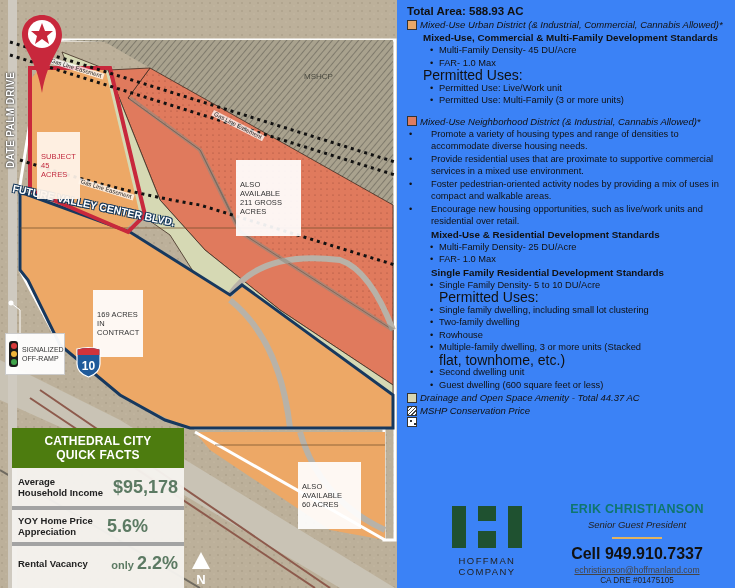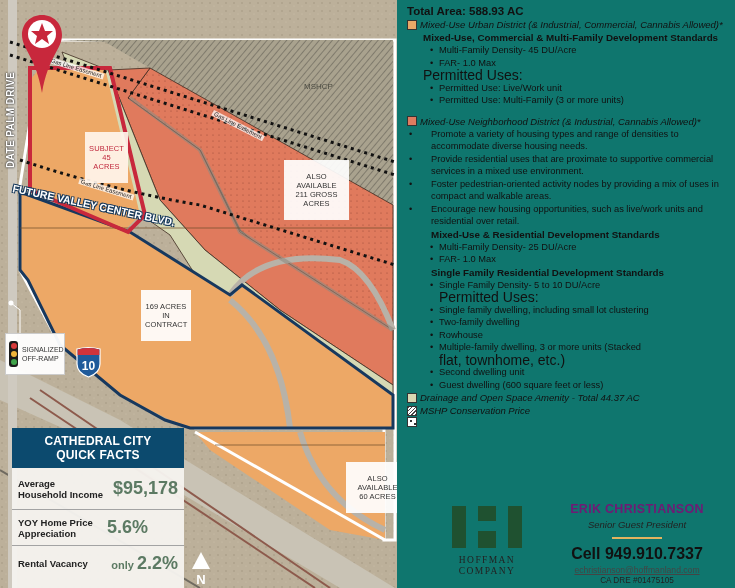--- a/index.html
+++ b/index.html
@@ -3,21 +3,21 @@
 <meta charset="utf-8">
 <style>
   * { box-sizing: border-box; margin: 0; padding: 0; }
   html, body { width: 735px; height: 588px; overflow: hidden; background: #ffffff; }
   body { position: relative; font-family: "Liberation Sans", "DejaVu Sans", sans-serif; color: #1a1a1a; }
 
   
   #map { position: absolute; left: 0; top: 0; width: 397px; height: 588px; overflow: hidden; background: #b9ab93; }
   #map svg.base { position: absolute; left: 0; top: 0; }
 
-  .map-label { position: absolute; background: rgba(255,255,255,0.92); color: #333; font-size: 7.5px; line-height: 9px; text-align: center; padding: 12px 4px; text-transform: uppercase; font-family: "Liberation Sans", sans-serif; letter-spacing: 0.1px; margin-left: 48px; }
+  .map-label { position: absolute; background: rgba(255,255,255,0.92); color: #333; font-size: 7.5px; line-height: 9px; text-align: left; padding: 20px 4px; text-transform: uppercase; font-family: "Liberation Sans", sans-serif; letter-spacing: 0.1px; }
   .map-label.subject { color: #c0283d; background: rgba(255,245,235,0.92); }
   .mshcp-text { position: absolute; font-size: 8px; color: #4a4a40; }
 
   .road-label-v { position: absolute; color: #fff; font-weight: bold; font-size: 10px; letter-spacing: 0.4px;
     transform: rotate(-90deg); transform-origin: left top; white-space: nowrap;
     text-shadow: 0 0 2px #333, 0 0 2px #333; }
   .road-label-curve { position: absolute; color: #fff; font-weight: bold; font-size: 10.5px; white-space: nowrap;
     text-shadow: -1px -1px 0 #16395c, 1px -1px 0 #16395c, -1px 1px 0 #16395c, 1px 1px 0 #16395c; }
   .easement { position: absolute; font-size: 6px; color: #222; background: rgba(255,255,255,0.75); padding: 0 2px; white-space: nowrap; transform-origin: left top; }
 
@@ -28,53 +28,53 @@
   #signal { position: absolute; left: 5px; top: 333px; width: 60px; height: 42px; background: rgba(255,255,255,0.95); border: 1px solid #ccc; display: flex; align-items: center; padding-left: 3px; }
   .tlight { width: 9px; height: 26px; background: #1a1a1a; border-radius: 3px; display: flex; flex-direction: column; justify-content: space-around; align-items: center; padding: 1px 0; }
   .tlight span { width: 6px; height: 6px; border-radius: 50%; display: block; }
   .signal-text { font-size: 7px; line-height: 9px; margin-left: 4px; color: #333; }
 
   
   #i10 { position: absolute; left: 75px; top: 346px; width: 27px; height: 32px; }
 
   
   #facts { position: absolute; left: 12px; top: 428px; width: 172px; height: 160px; background: rgba(245,243,238,0.96); }
-  .facts-head { background: #0c4a6e; color: #fff; text-align: center; font-weight: bold; font-size: 12px; line-height: 14px; padding: 6px 8px 6px; letter-spacing: 0.2px; }
-  .facts-row { display: flex; align-items: center; justify-content: space-between; border-bottom: 1px solid #a3a3a3; padding: 0 6px 0 6px; }
+  .facts-head { background: #4d7c0f; color: #fff; text-align: center; font-weight: bold; font-size: 12px; line-height: 14px; padding: 6px 8px 6px; letter-spacing: 0.2px; }
+  .facts-row { display: flex; align-items: center; justify-content: space-between; border-bottom: 4px solid #a3a3a3; padding: 0 6px 0 6px; }
   .facts-row:last-child { border-bottom: none; text-align: right; }
   .facts-label { font-size: 9.5px; line-height: 11px; font-weight: bold; color: #222; }
   .facts-value { font-size: 18px; font-weight: bold; color: #5c7a63; white-space: nowrap; }
   .facts-value .prefix { font-size: 11px; }
 
   
   #north { position: absolute; left: 190px; top: 551px; width: 22px; height: 36px; }
 
   
-  #panel { position: absolute; left: 397px; top: 0; width: 338px; height: 588px; background: #0f766e; padding: 5px 0 0 10px; }
+  #panel { position: absolute; left: 397px; top: 0; width: 338px; height: 588px; background: #3b82f6; padding: 5px 0 0 10px; }
   .total { font-size: 11.5px; font-weight: bold; color: #111; line-height: 13px; }
   .legend-row { display: flex; align-items: center; font-size: 9.5px; font-style: italic; color: #111; line-height: 13px; }
   .swatch { width: 10px; height: 10px; border: 1px solid #333; margin-right: 3px; flex: 0 0 auto; }
   .sub-head { font-size: 9.8px; font-weight: bold; line-height: 13px; color: #111; }
   .bul { font-size: 9.3px; line-height: 12.5px; color: #111; position: relative; }
   .bul::before { content: "\2022"; position: absolute; }
   .plain { font-size: 14px; line-height: 12.5px; color: #111; }
   .lv1 { padding-left: 16px; }
   .lv2 { padding-left: 24px; }
   .lv2.bul { padding-left: 32px; }
   .lv2.bul::before { left: 23px; }
   .lv1-bul { padding-left: 24px; }
   .lv1-bul::before { left: 2px; }
 
   
   #contact { position: absolute; left: 447px; top: 500px; width: 288px; height: 88px; }
   #logo { position: absolute; left: 0; top: 3px; width: 80px; height: 80px; }
   .logo-mark { position: absolute; left: 5px; top: 3px; width: 70px; height: 42px; }
-  .logo-text { position: absolute; left: 0; top: 52px; width: 80px; text-align: center; font-size: 9.5px; letter-spacing: 1.4px; color: #222; line-height: 11px; font-family: Liberation Serif, serif; }
+  .logo-text { position: absolute; left: 0; top: 52px; width: 80px; text-align: center; font-size: 9.5px; letter-spacing: 1.4px; color: #222; line-height: 11px; font-family: Liberation Sans, sans-serif; }
   .contact-info { position: absolute; left: 95px; top: 0; width: 190px; text-align: center; }
-  .cname { font-size: 12.5px; font-weight: bold; letter-spacing: 0.3px; color: #701a75; margin-top: 2px; }
+  .cname { font-size: 12.5px; font-weight: bold; letter-spacing: 0.3px; color: #0f766e; margin-top: 2px; }
   .ctitle { font-size: 9.5px; font-style: italic; color: #222; margin-top: 3px; }
   .cdivider { width: 50px; height: 2px; background: #e3b35f; margin: 7px auto 6px; }
   .ccell { font-size: 16px; font-weight: bold; color: #111; }
   .cemail { font-size: 8.6px; color: #444; text-decoration: underline; margin-top: 2px; }
   .cdre { font-size: 8.2px; color: #222; margin-top: 1px; }
 </style>
 </head>
 <body>
 
 <div id="map">
@@ -153,21 +153,21 @@
     <div>211 GROSS ACRES</div>
   </div>
   <div class="map-label" style="left:93px;top:290px;width:50px;">
     <div>169 ACRES</div>
     <div>IN CONTRACT</div>
   </div>
   <div class="map-label" style="left:298px;top:462px;width:63px;">
     <div>ALSO AVAILABLE</div>
     <div>60 ACRES</div>
   </div>
-  <div class="mshcp-text" style="left:304px;top:82px;">MSHCP</div>
+  <div class="mshcp-text" style="left:304px;top:72px;">MSHCP</div>
 
   <svg id="pin" viewBox="0 0 44 82">
     <path d="M22 2 C10 2 2 11 2 22 C2 36 16 44 22 80 C28 44 42 36 42 22 C42 11 34 2 22 2 Z" fill="#c8283c"></path>
     <circle cx="22" cy="21" r="14" fill="#fff"></circle>
     <polygon points="22,10 25,18 33,18 27,23 29,31 22,26 15,31 17,23 11,18 19,18" fill="#c8283c"></polygon>
   </svg>
 
   <svg style="position:absolute;left:8px;top:300px;" width="20" height="35">
     <circle cx="3" cy="3" r="2.5" fill="#fff"></circle>
     <polyline points="3,3 12,10 12,35" stroke="#fff" stroke-width="1" fill="none"></polyline>

